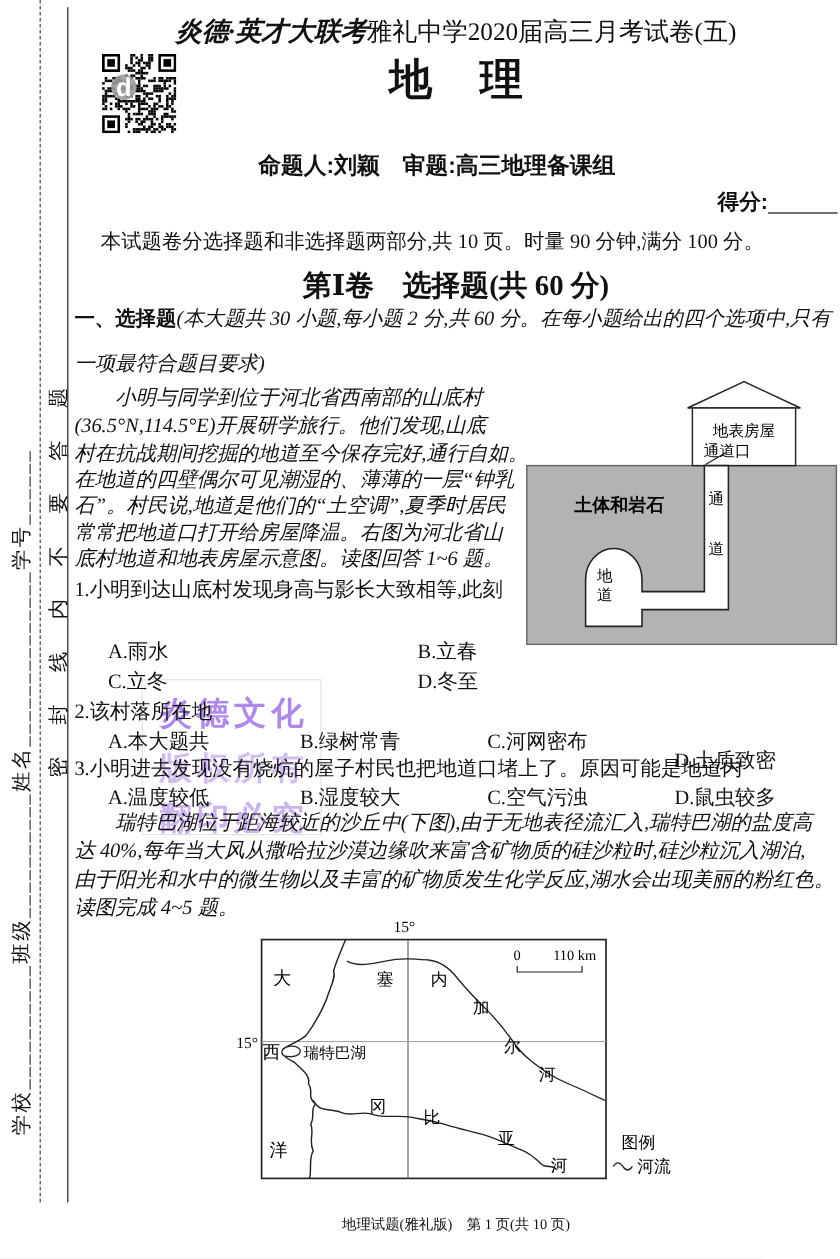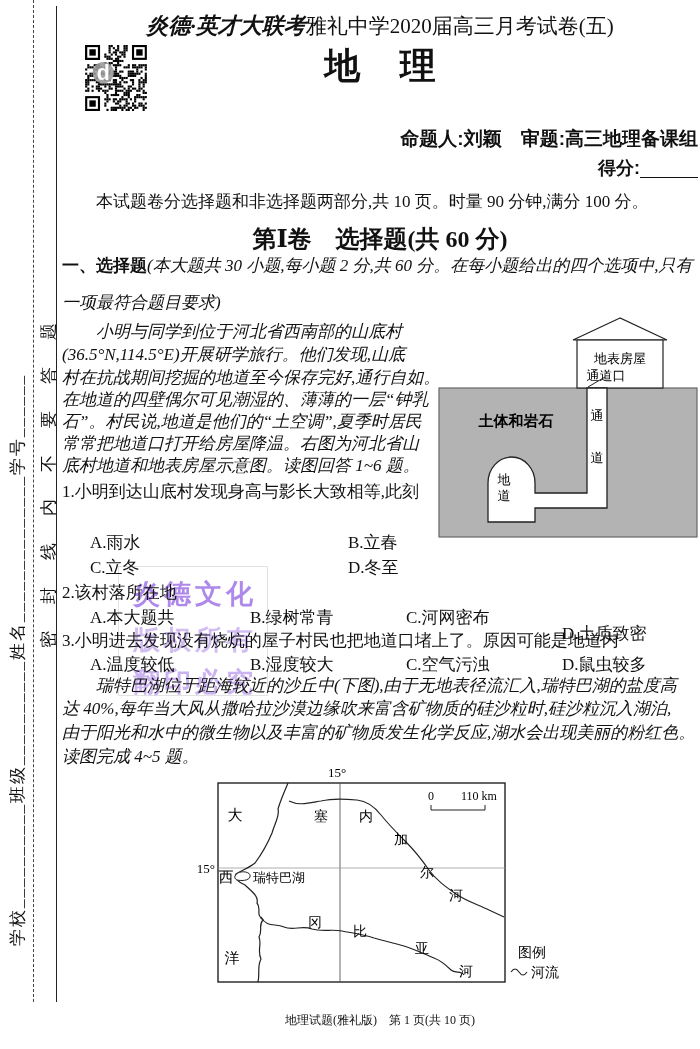--- a/index.html
+++ b/index.html
@@ -376,27 +376,27 @@
           <rect x="1" y="25" width="5" height="5" fill="#fff"></rect>
         <rect x="2" y="26" width="3" height="3" fill="#000"></rect>
       </g>
       <circle cx="8.5" cy="13" r="5" fill="#9a9a9a" opacity="0.9"></circle>
       <text x="8.5" y="16.5" font-size="10" fill="#ffffff" text-anchor="middle" font-family="Liberation Sans, sans-serif" font-weight="bold">d</text>
     </svg>
   </div>
 
   <div class="line center subject-title" style="left:62px;top:56px;width:636px;">地理</div>
 
-  <div class="line center setter sans" style="left:62px;top:129px;width:636px;text-align:right;">命题人:刘颖　审题:高三地理备课组</div>
+  <div class="line center setter sans" style="left:46px;top:129px;width:636px;">命题人:刘颖　审题:高三地理备课组</div>
 
   <div class="line score sans" style="left:555px;top:158px;width:143px;text-align:right;">
     <span>得分:</span><span class="score-blank"></span>
   </div>
 
-  <div class="line" style="left:62px;top:192px;width:636px;text-indent:2em;white-space:normal;">本试题卷分选择题和非选择题两部分,共 10 页。时量 90 分钟,满分 100 分。</div>
+  <div class="line" style="left:50px;top:192px;width:636px;text-indent:2em;white-space:normal;">本试题卷分选择题和非选择题两部分,共 10 页。时量 90 分钟,满分 100 分。</div>
 
   <div class="line center section-head" style="left:62px;top:229px;width:636px;">第Ⅰ卷　选择题(共 60 分)</div>
 
   <div class="line" style="left:62px;top:256px;">
     <span class="bold">一、选择题</span><span class="kai">(本大题共 30 小题,每小题 2 分,共 60 分。在每小题给出的四个选项中,只有</span>
   </div>
   <div class="line kai" style="left:62px;top:293px;">一项最符合题目要求)</div>
 
   <div class="wm-box"></div>
   <div class="wm" style="left:133px;top:576px;">炎德文化</div>

